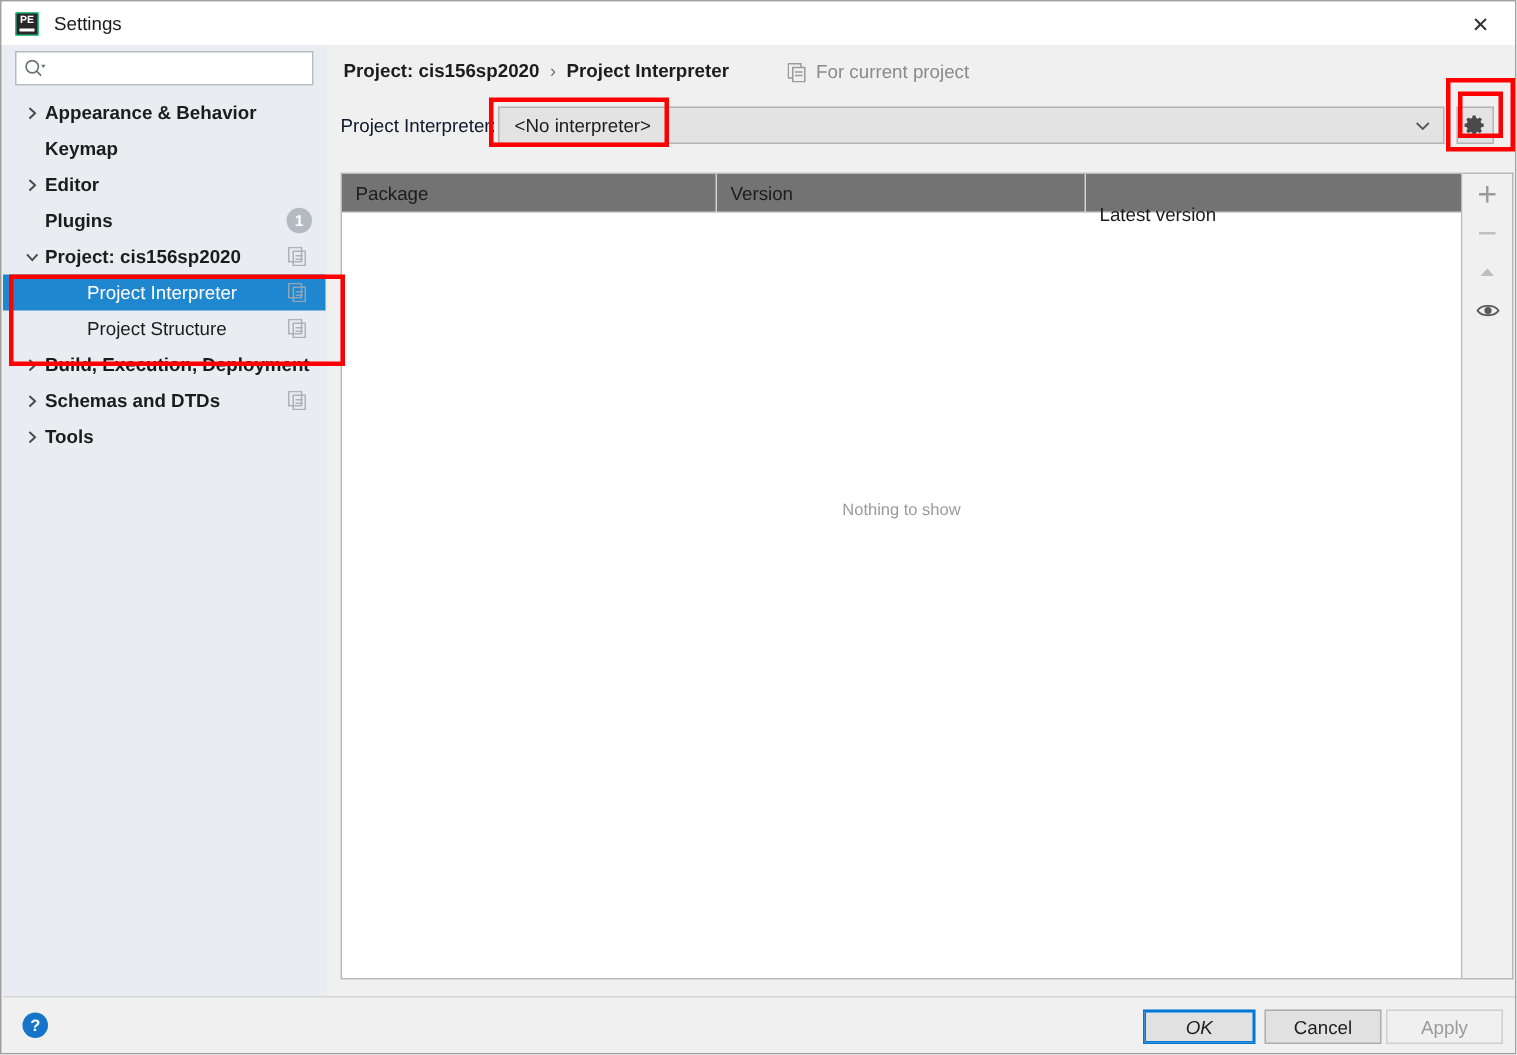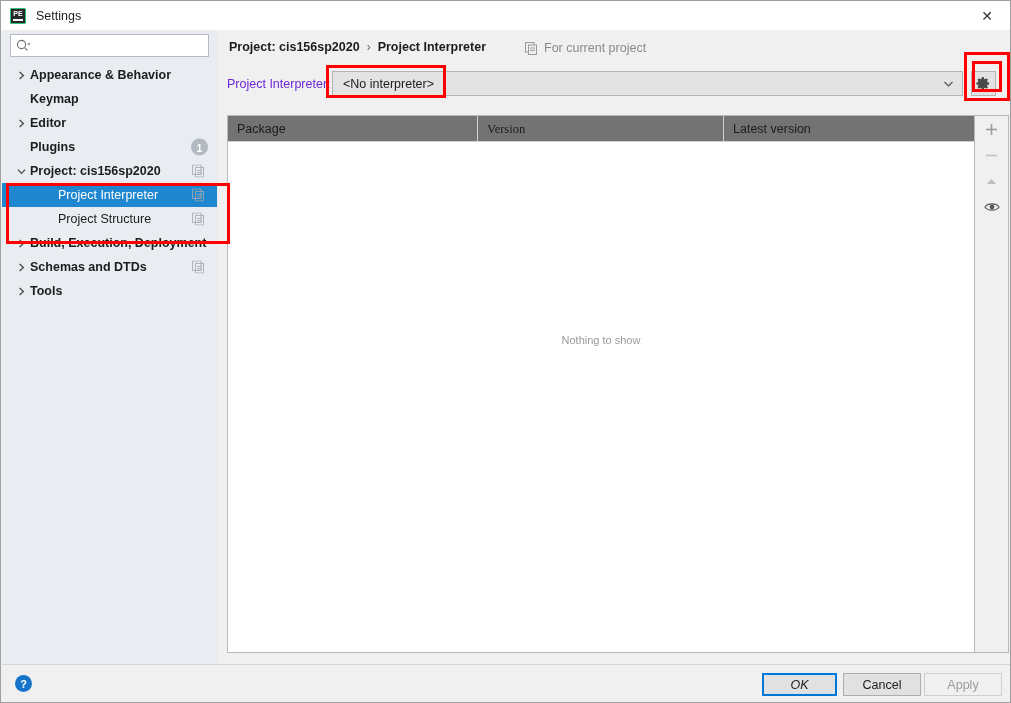--- a/index.html
+++ b/index.html
@@ -123,21 +123,21 @@
   }
   .breadcrumb .sep { font-weight: normal; color: #6b6b6b; font-size: 12px; }
   .for-project {
     position: absolute; left: 307px; top: 11px;
     display: flex; align-items: center; gap: 6px;
     font-size: 12.5px; color: #8a8a8a;
   }
 
   .interp-label {
     position: absolute; left: 9px; top: 47px;
-    font-size: 12.5px; color: #6d28d9;
+    font-size: 12.5px; color: #0f172a;
   }
   .combo {
     position: absolute; left: 114px; top: 41px;
     width: 631px; height: 25px;
     background: #e3e3e3;
     border: 1px solid #b4b4b4;
     display: flex; align-items: center;
   }
   .combo .val {
     margin-left: 10px; font-size: 12.5px; color: #1c1c1c;
@@ -166,21 +166,21 @@
     border-bottom: 1px solid #d2d2d2;
     background: #737373;
   }
   .th {
     display: flex; align-items: center;
     padding-left: 9px;
     font-size: 12.5px; color: #1c1c1c;
     border-right: 1px solid #d2d2d2;
     height: 26px;
   }
-  .th:last-child { border-right: 0; }
+  .th:last-child { border-right: 0; margin-top: 14px; }
   .empty-msg {
     position: absolute; left: 0; right: 0; top: 218px;
     text-align: center; font-size: 11px; color: #9a9a9a;
   }
 
   .side-tools {
     position: absolute; left: 757px; top: 85px;
     width: 34px; height: 538px;
     background: #f0f0f0;
     border-right: 1px solid #b9b9b9;
@@ -408,21 +408,21 @@
         <svg width="15" height="15" viewBox="0 0 16 16">
           <path fill="#4a4a4a" d="M8 5.2a2.8 2.8 0 100 5.6 2.8 2.8 0 000-5.6zm0 4.2a1.4 1.4 0 110-2.8 1.4 1.4 0 010 2.8z"></path>
           <path fill="#4a4a4a" d="M14 9.1v-2.2l-1.7-.28a4.6 4.6 0 00-.52-1.26l1-1.4-1.56-1.56-1.4 1a4.6 4.6 0 00-1.26-.52L8.28 1H6.1l-.28 1.88a4.6 4.6 0 00-1.26.52l-1.4-1L1.6 3.96l1 1.4a4.6 4.6 0 00-.52 1.26L.4 6.9v2.2l1.68.28c.12.45.3.87.52 1.26l-1 1.4 1.56 1.56 1.4-1c.39.23.81.4 1.26.52L6.1 15h2.18l.28-1.88c.45-.12.87-.3 1.26-.52l1.4 1 1.56-1.56-1-1.4c.23-.39.4-.81.52-1.26L14 9.1z"></path>
         </svg>
       </span>
     </div>
 
     <div class="table">
       <div class="thead" id="thead">
           <div class="th" style="width: 250px;">Package</div>
-          <div class="th" style="width: 246px; font-family: Liberation Serif, serif;">Version</div>
+          <div class="th" style="width: 246px;">Version</div>
           <div class="th" style="width: 250px;">Latest version</div>
         </div>
       <div class="empty-msg">Nothing to show</div>
     </div>
 
     <div class="side-tools" id="side-tools">
         <div class="tool-btn">
           <span>
             <svg width="13" height="13" viewBox="0 0 13 13">
               <line x1="6.5" y1="1" x2="6.5" y2="12" stroke="#9a9a9a" stroke-width="1.6"></line>

